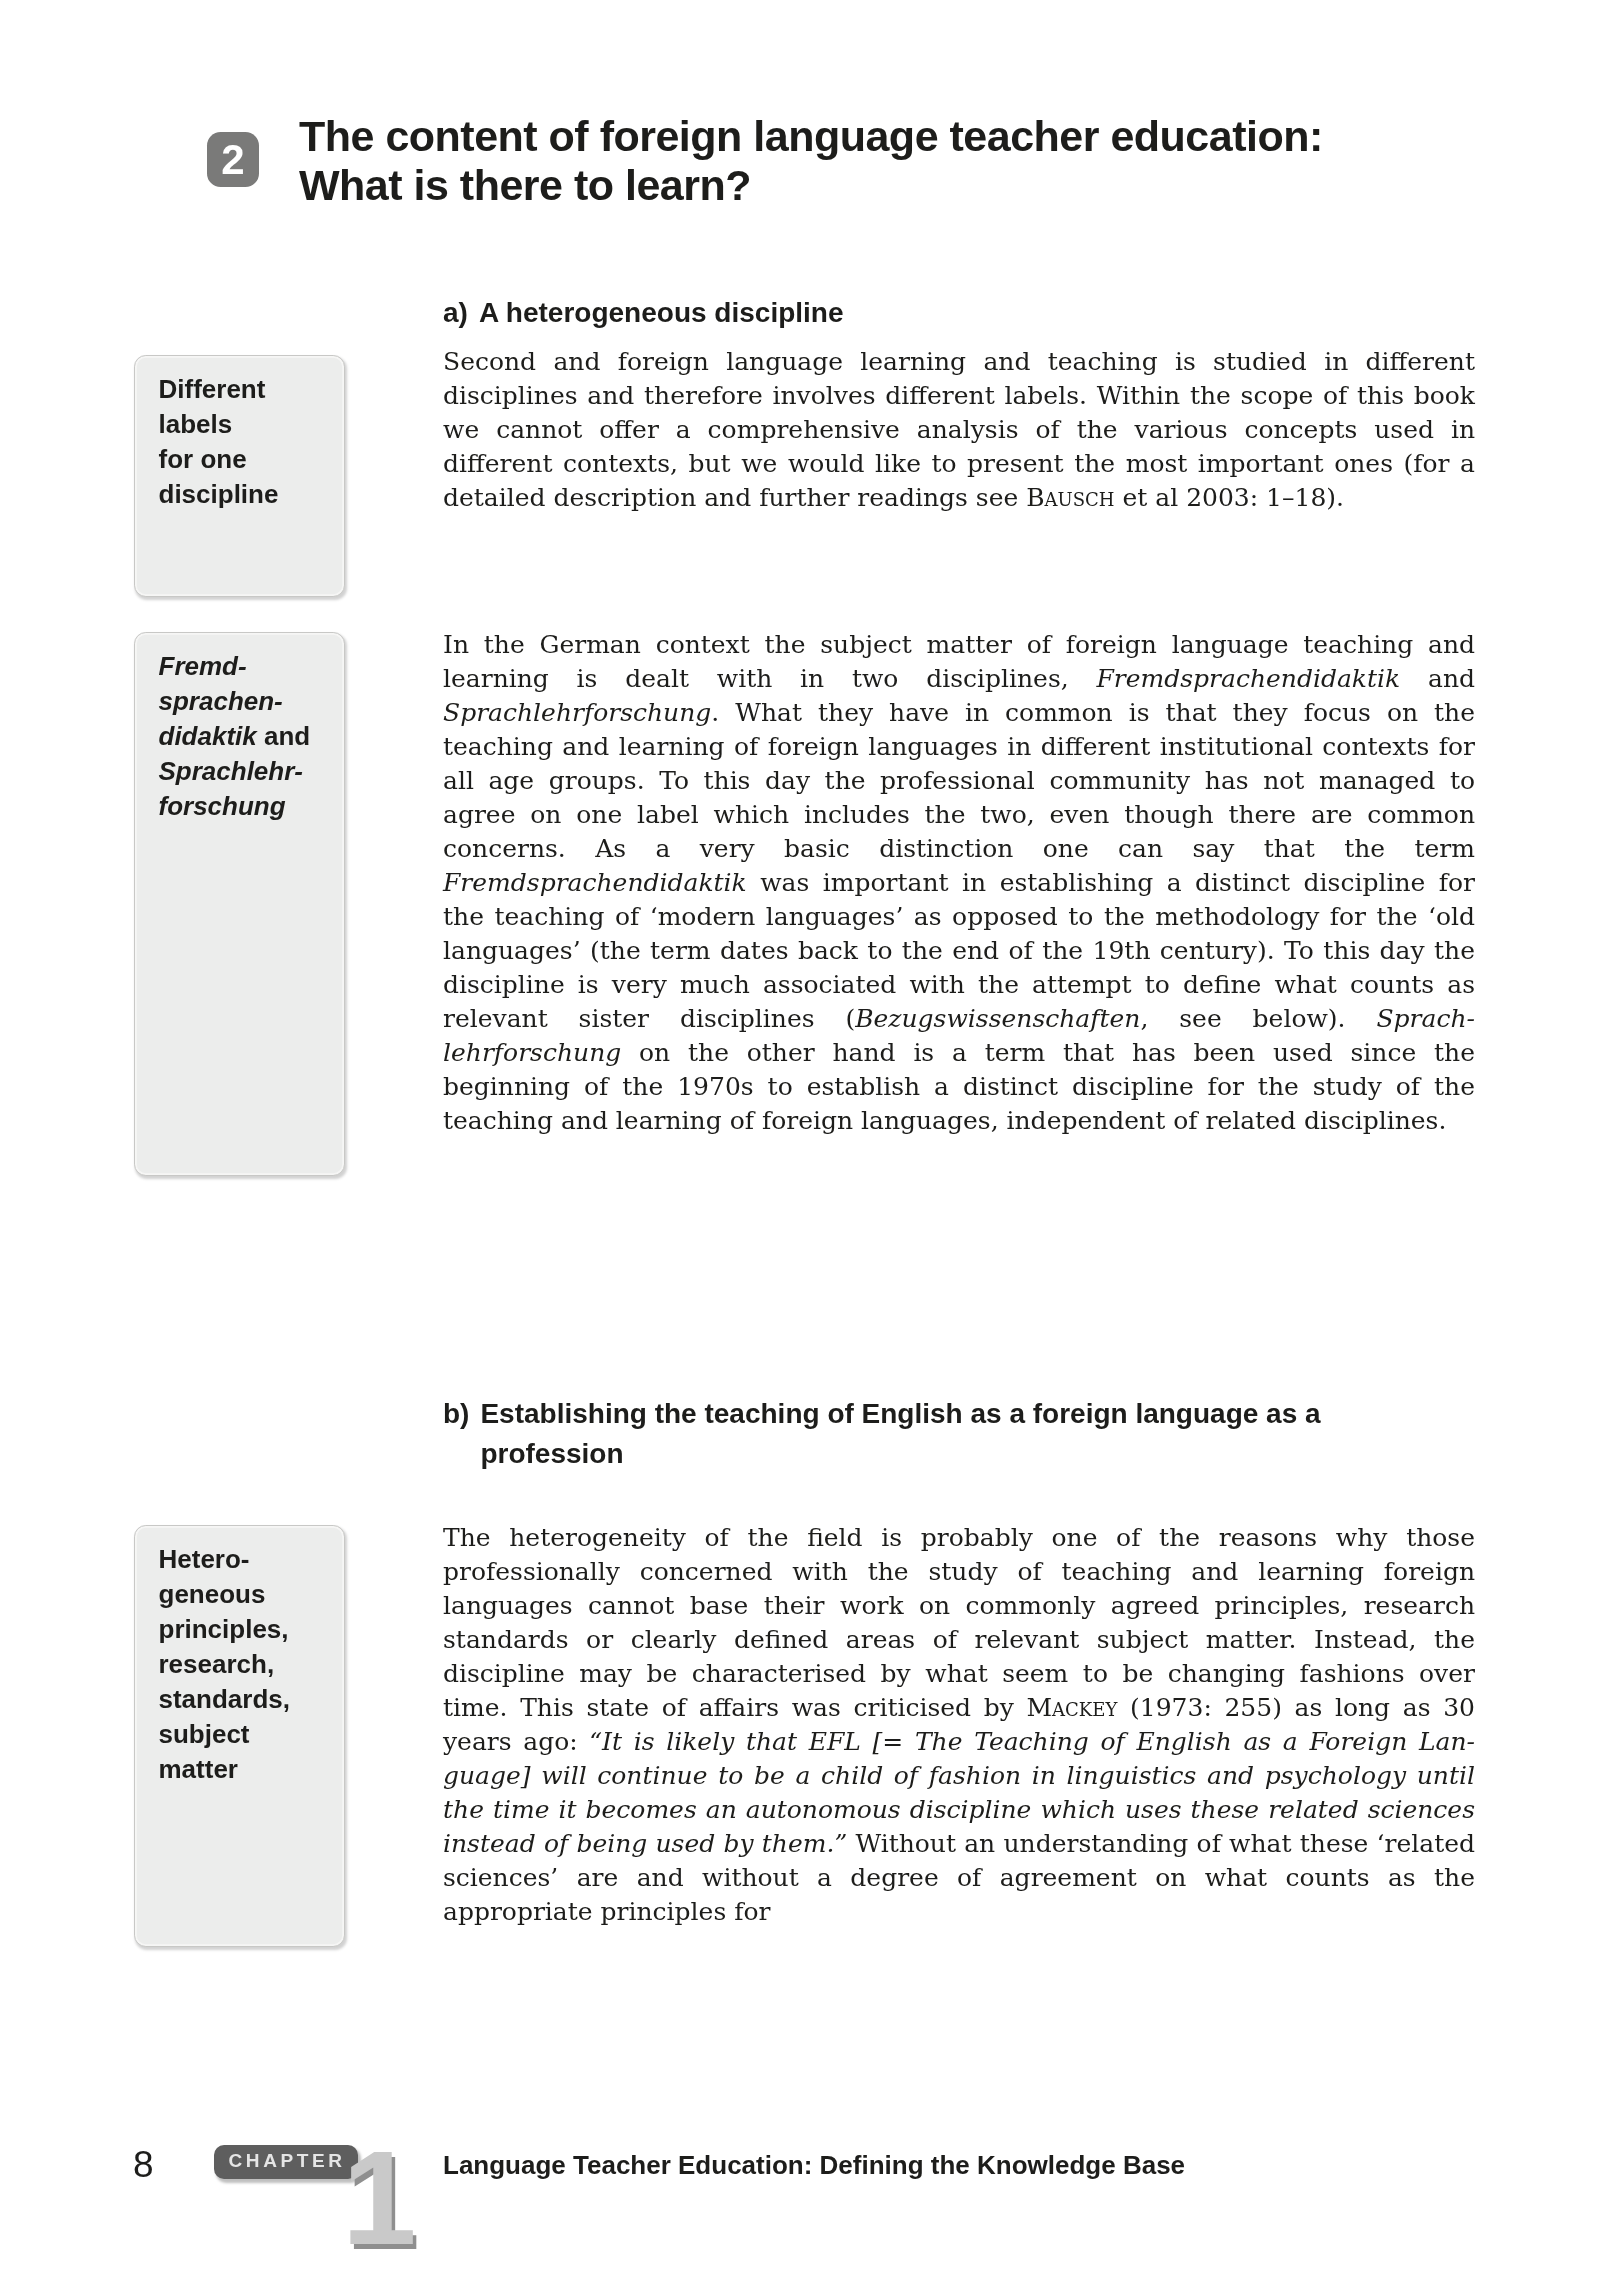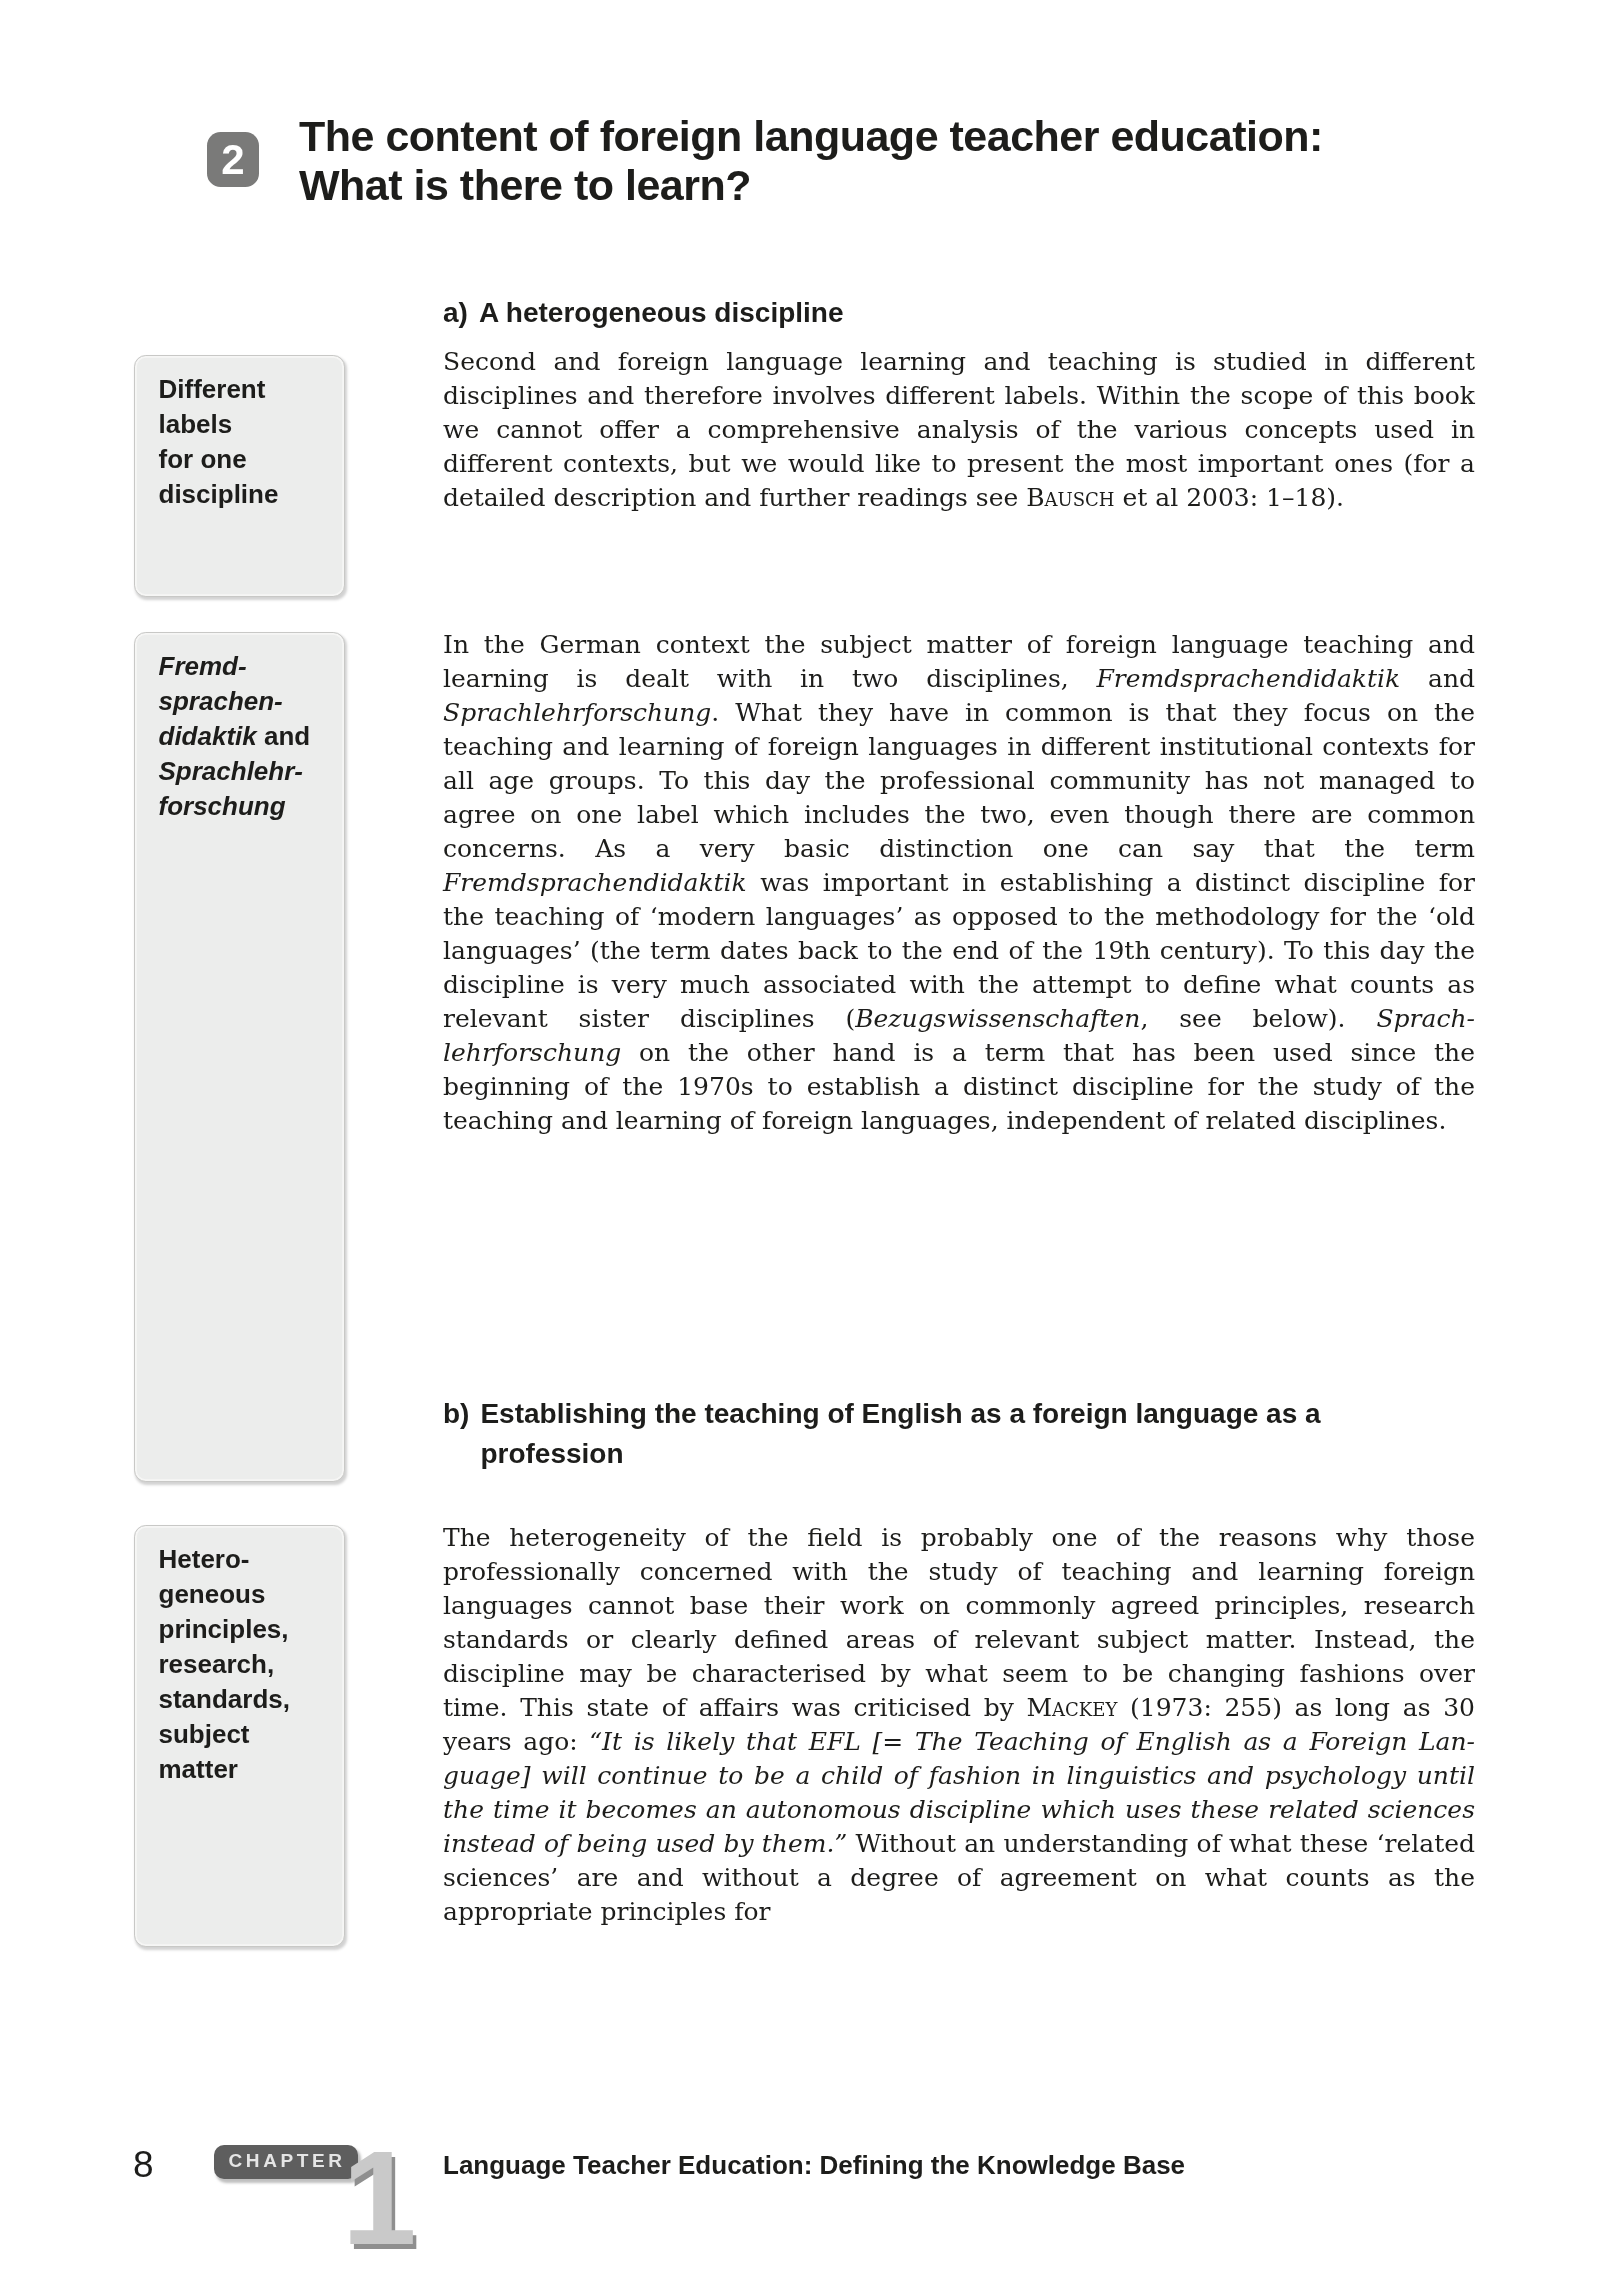--- a/index.html
+++ b/index.html
@@ -40,21 +40,21 @@
     position:absolute;left:134px;width:211px;box-sizing:border-box;
     background:var(--note-bg,#ecedec);
     border:1.8px solid var(--note-border,#c8c8c6);
     border-radius:11.8px;
     box-shadow:1.8px 2.7px 2.7px rgba(0,0,0,0.18), inset 0 0 0 1.8px #f6f6f5;
     padding:16.3px 12.7px 0 23.5px;
     font-size:26px;font-weight:bold;line-height:35px;
   }
   .note .it{font-style:italic;}
   .note1{top:355px;height:242px;}
-  .note2{top:632px;height:850px;}
+  .note2{top:632px;height:544px;}
   .note3{top:1525px;height:422px;}
 
   
   .para{
     position:absolute;left:443px;width:1032px;
     font-family:"DejaVu Serif","Liberation Serif",serif;
     font-size:25px;line-height:34px;
     text-align:justify;
     hyphens:manual;-webkit-hyphens:manual;
   }

